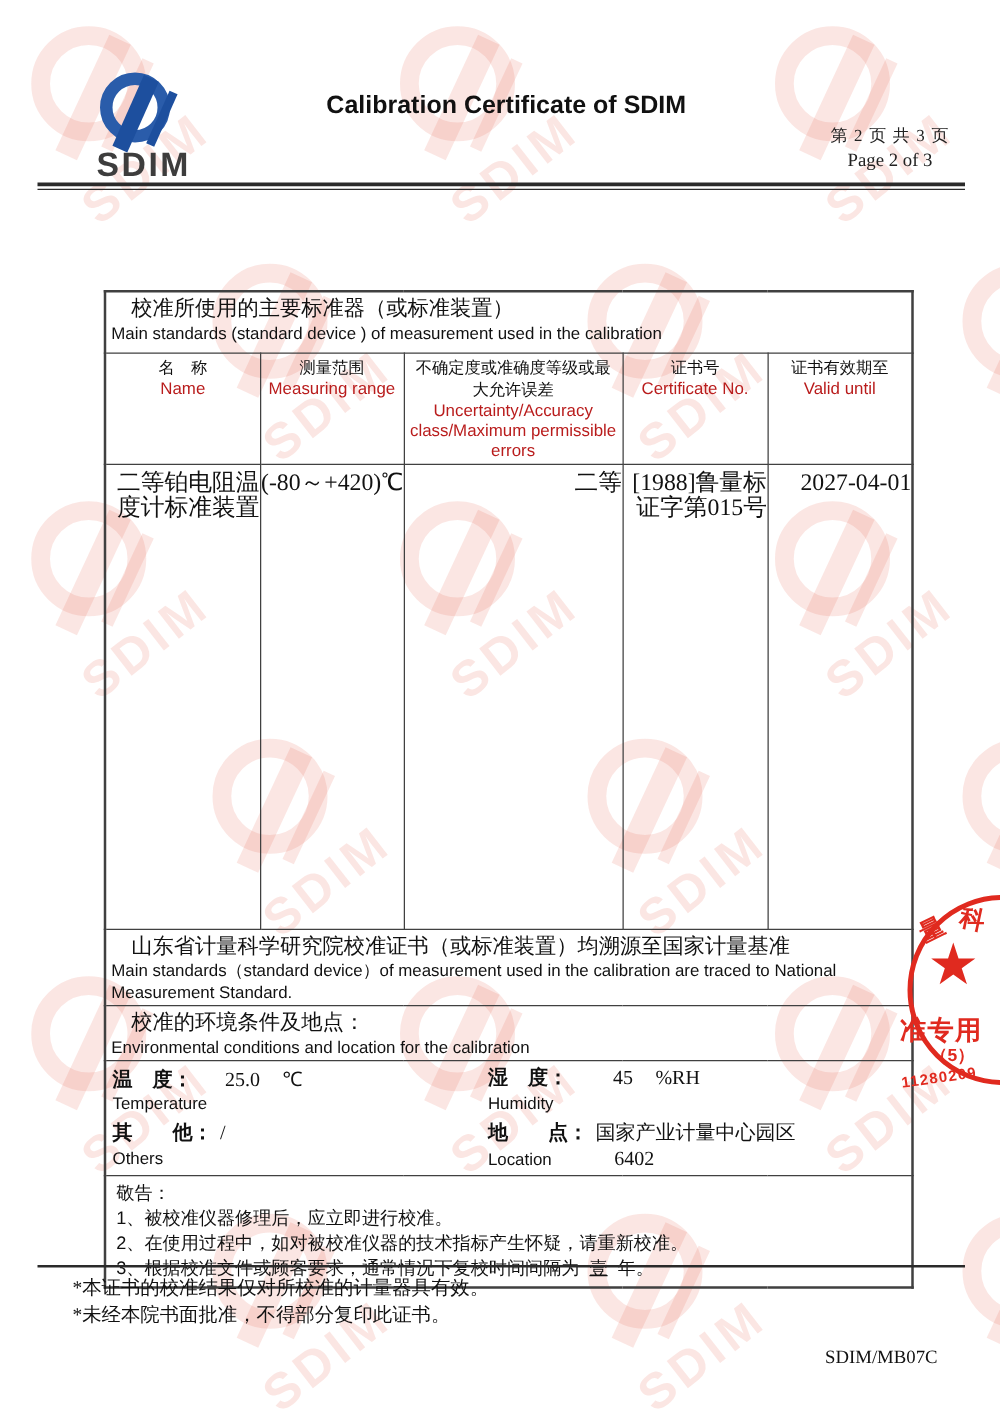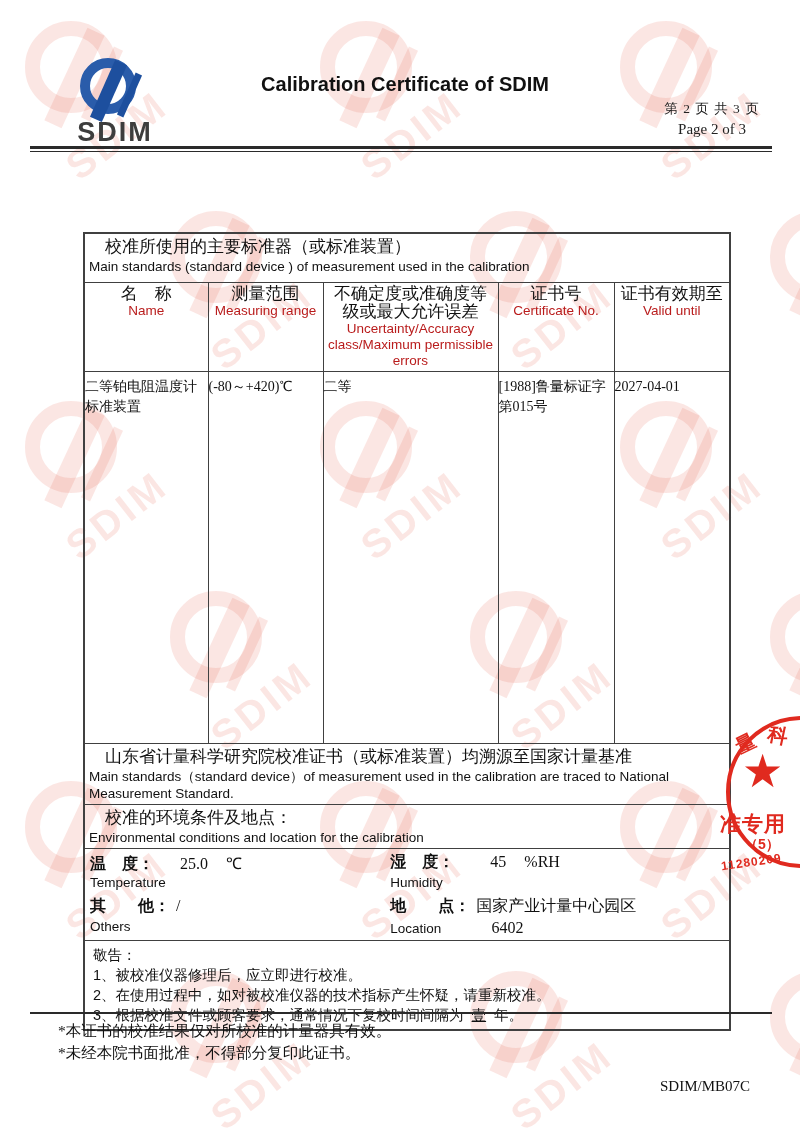--- a/index.html
+++ b/index.html
@@ -54,24 +54,24 @@
   .certno .en { font-size:14px; margin-top:4px; color:#111; }
 
   
   table.main { position:absolute; left:83px; top:232px; width:646px;
                border-collapse:collapse; table-layout:fixed; background:transparent; }
   table.main td { border:1px solid #404040; vertical-align:top; background:transparent; }
   table.main { border:2px solid #404040; }
   .sec-cn { font-size:17px; line-height:22px; color:#111; padding:2px 4px 0 4px;margin-left:16px; }
   .sec-en { font-size:13.5px; line-height:17px; color:#111; padding:0 4px 2px 4px; }
   td.hdr { text-align:center; vertical-align:middle; padding:2px 3px; }
-  .hdr-cn { font-size:17px; line-height:18px; color:#111; }
+  .hdr-cn { font-size:13px; line-height:18px; color:#111; }
   .hdr-en { font-size:13.5px; line-height:16px; color:#b91c1c; }
-  td.data { text-align:left; padding-top:5px; font-family:"Liberation Serif", serif;
-            font-size:14px; line-height:20px; color:#111; }
+  td.data { text-align:right; padding-top:5px; font-family:"Liberation Serif", serif;
+            font-size:19px; line-height:20px; color:#111; }
   .env-grid { display:flex; padding:3px 0 0 5px; }
   .env-left { width:47%; }
   .env-right { width:53%; }
   .env-line { height:23px; }
   .env-lab { font-weight:bold; font-size:16px; color:#111; }
   .env-val { font-family:"Liberation Serif", serif; font-size:16px; color:#111; margin-left:26px; }
   .env-unit { font-family:"Liberation Serif", serif; font-size:16px; color:#111; margin-left:18px; }
   .env-val2 { font-family:"Liberation Serif", serif; font-size:16px; color:#111; margin-left:6px; }
   .env-en { font-size:13.5px; color:#111; height:21px; }
   .env-room { font-family:"Liberation Serif", serif; font-size:16px; margin-left:50px; }

